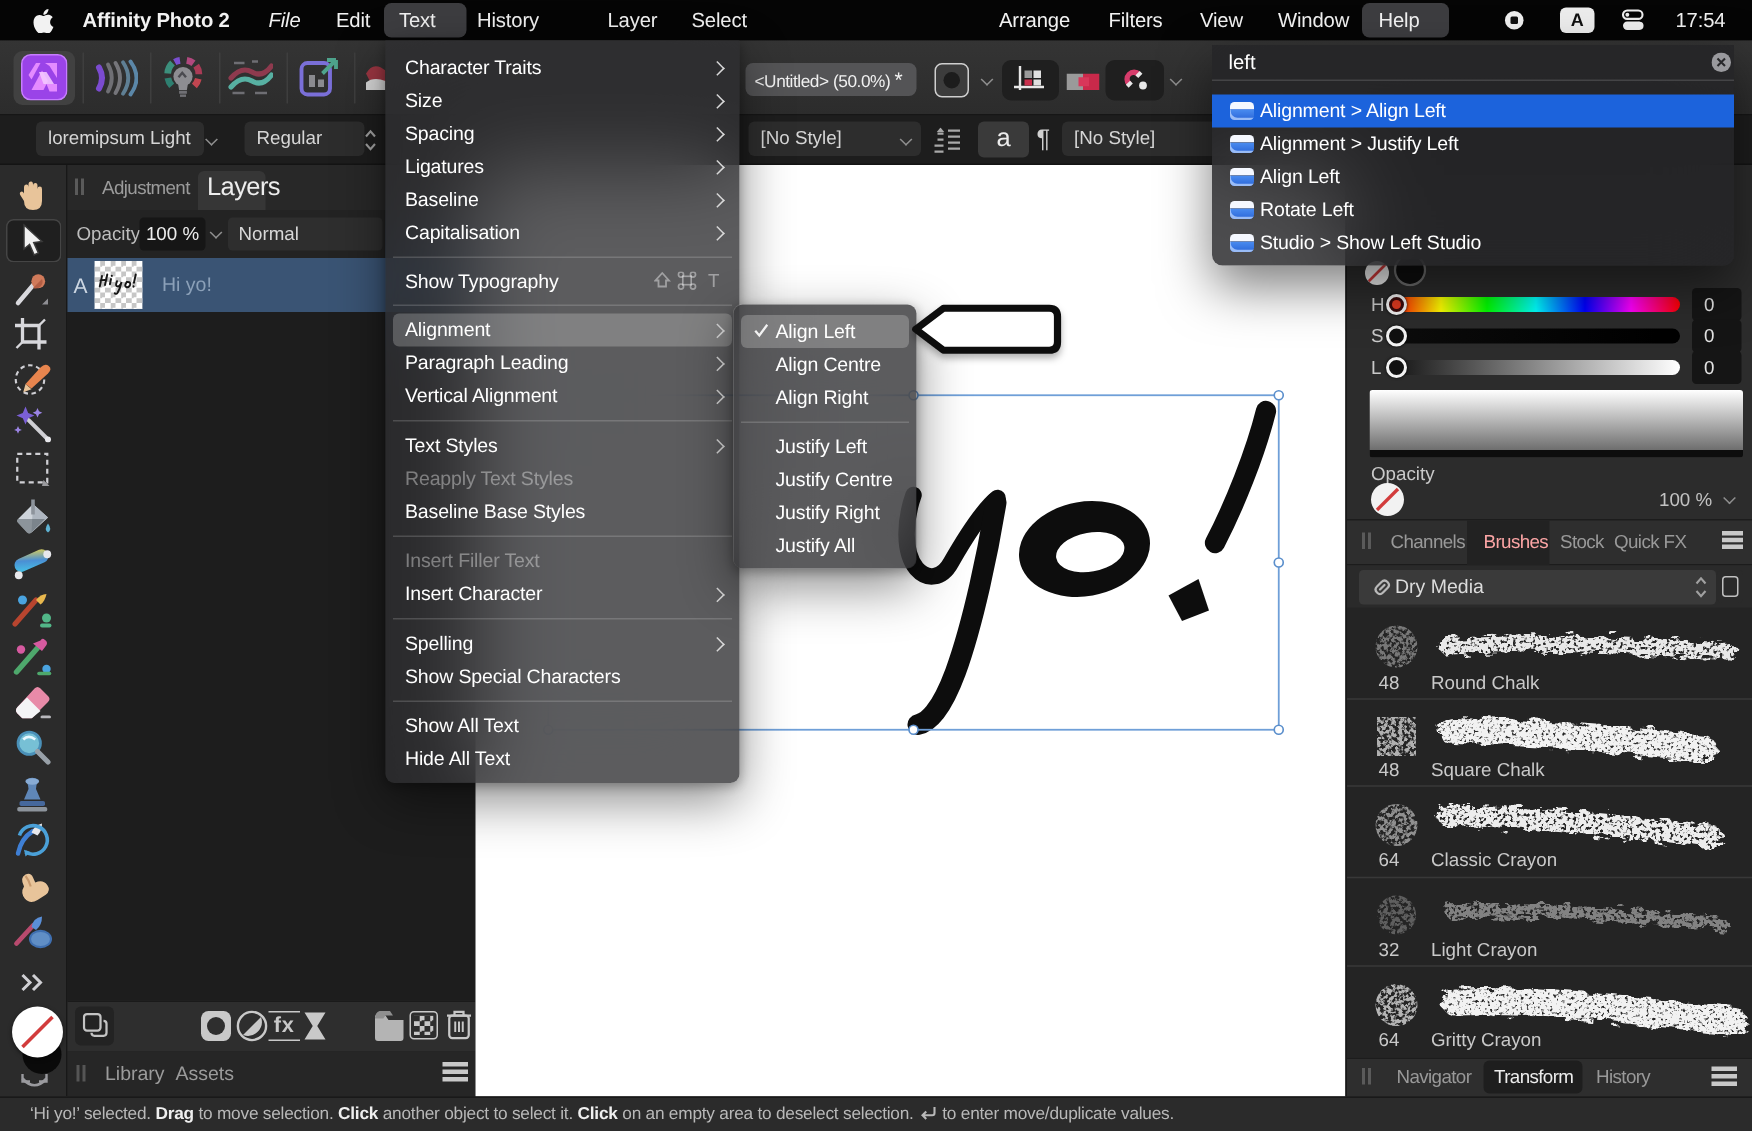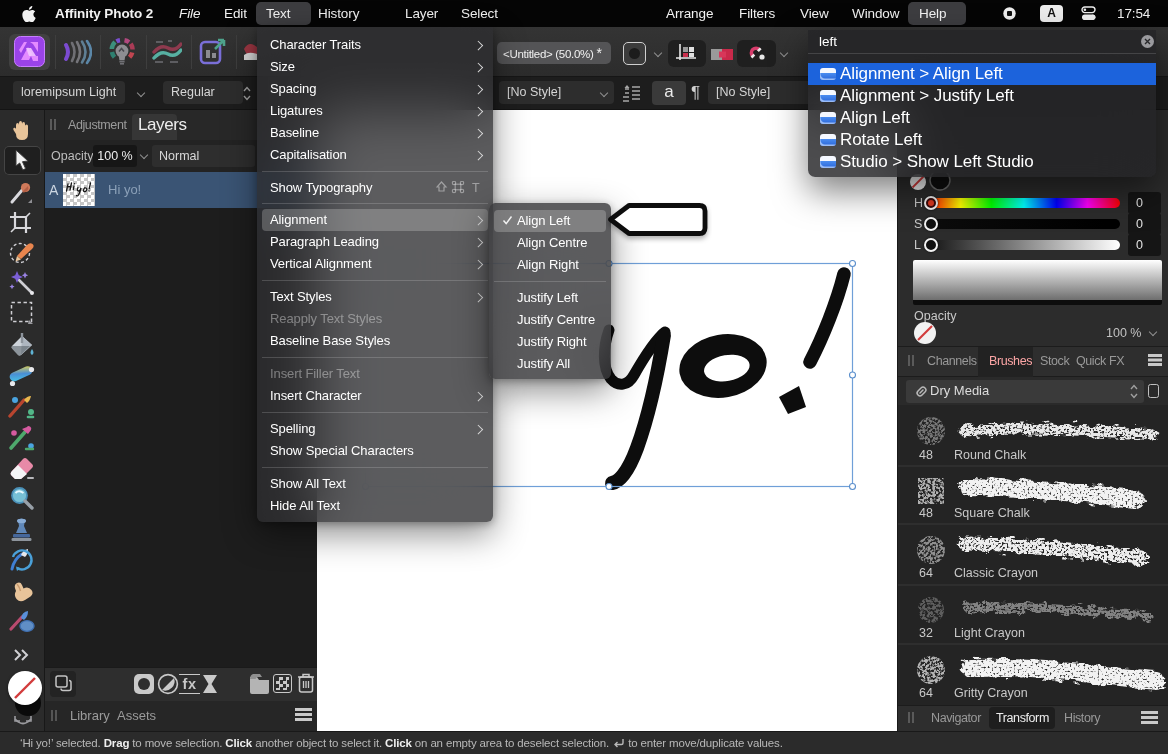--- a/index.html
+++ b/index.html
@@ -59,21 +59,21 @@
 .menu .dim { color:rgba(255,255,255,0.38); }
 
 #textmenu { left:257px; top:27px; width:236px; height:495px; border-radius:0 0 6px 6px; }
 #submenu  { left:489px; top:203px; width:122px; height:176px; border-radius:6px; }
 
 
 #helppanel { position:absolute; left:808px; top:30px; width:348px; height:147px;
   background:rgba(36,36,39,0.82); -webkit-backdrop-filter:blur(28px) saturate(1.6);
   backdrop-filter:blur(28px) saturate(1.6); border-radius:0 0 7px 7px;
   box-shadow:0 14px 34px rgba(0,0,0,0.5); color:#fff; }
-#helppanel .hit { position:absolute; left:32px; height:16px; line-height:22px; font-size:17px;
+#helppanel .hit { position:absolute; left:32px; height:16px; line-height:22px; font-size:13px;
   letter-spacing:-0.1px; }
 #helppanel .hit:before { content:""; position:absolute; left:-20px; top:4.5px; width:16px; height:12.5px; box-sizing:border-box;
   border-radius:3px; background:linear-gradient(#4a8cf0,#2b66d8); border-top:5px solid #f5f8ff; box-shadow:inset 2px -3px 0 -1.5px rgba(190,215,255,0.75); }
 </style>
 </head>
 <body>
 <div id="app">
 
   <div id="menubar">
     <svg class="abs" style="left:22px;top:6px" width="14" height="16" viewBox="0 0 14 16">
@@ -189,21 +189,21 @@
     </svg>
     <div class="abs" style="left:737px;top:13px;width:39px;height:27px;background:#1f1f1f;border-radius:6px;"></div>
     <svg class="abs" style="left:746px;top:17px" width="21" height="19" viewBox="0 0 21 19">
       <path d="M5.5 13.5 A 6.5 6.5 0 1 1 14.7 4.3 L11.9 7.1 A 2.6 2.6 0 1 0 8.3 10.7 Z" fill="#d63c6b"></path>
       <path d="M5.5 13.5 l2.8 -2.8 M14.7 4.3 l-2.8 2.8" stroke="#e8e8e8" stroke-width="2.6"></path>
       <circle cx="16" cy="13" r="2.6" fill="#e8e8e8"></circle>
     </svg>
     <div class="chev" style="left:781px;top:23px;"></div>
   </div>
   <div id="ctxbar">
-    <div class="field" style="left:13px;width:112px;">loremipsum Light</div>
+    <div class="field" style="left:24px;width:112px;">loremipsum Light</div>
     <div class="chev" style="left:138px;top:13px;"></div>
     <div class="field" style="left:163px;width:80px;">Regular</div>
     <svg class="abs" style="left:243px;top:9px" width="8" height="15" viewBox="0 0 8 15">
       <path d="M1 5 L4 1.5 L7 5" stroke="#a0a0a0" stroke-width="1.4" fill="none"></path>
       <path d="M1 10 L4 13.5 L7 10" stroke="#a0a0a0" stroke-width="1.4" fill="none"></path>
     </svg>
     <div class="field" style="left:499px;width:115px;">[No Style]</div>
     <div class="chev" style="left:601px;top:13px;"></div>
     <svg class="abs" style="left:622px;top:8px" width="19" height="18" viewBox="0 0 19 18">
       <path d="M3 4 h4 M3 8 h4 M1 12 h6 M1 16 h6" stroke="#a8a8a8" stroke-width="1.5"></path>

